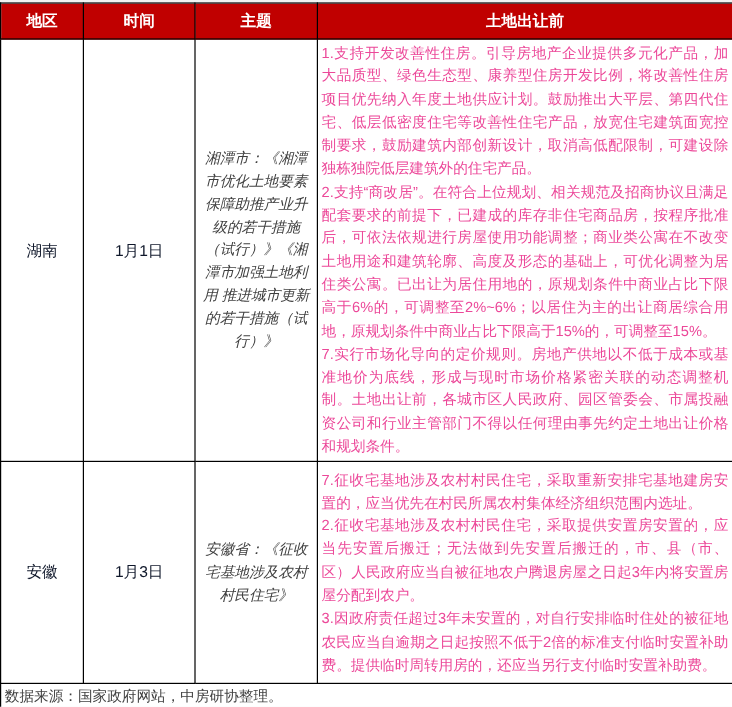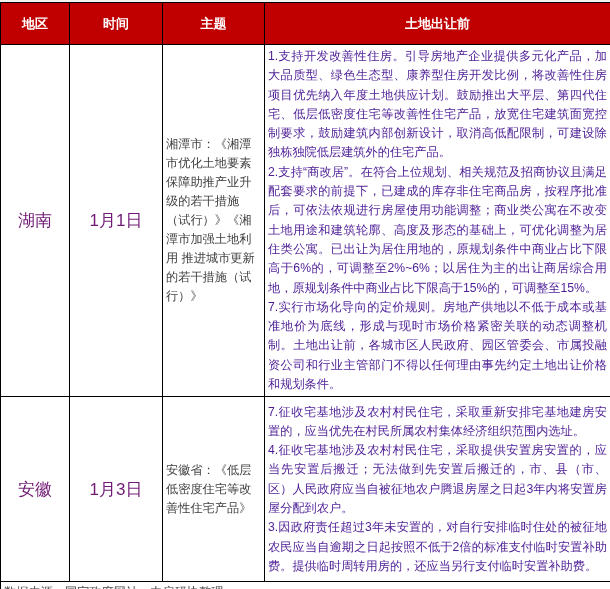--- a/index.html
+++ b/index.html
@@ -29,52 +29,53 @@
   col.c-region{width:69px;}
   col.c-date{width:93px;}
   col.c-topic{width:102px;}
   col.c-policy{width:346px;}
 
   th,td{
     border:1px solid #000000;
     padding:0;
     box-sizing:border-box;
   }
-  tr.header-row{height:42px;}
+  tr.header-row{height:30px;}
   tr.header-row th{
     background:#c00000;
     color:#ffffff;
     font-weight:bold;
     font-size:13px;
     text-align:center;
     vertical-align:middle;
   }
   tr.data-row-1{height:351px;}
   tr.data-row-2{height:185px;}
 
   td.cell-region,
   td.cell-date{
     text-align:center;
     vertical-align:middle;
-    font-size:17px;
-    color:#701a75;
+    font-size:13px;
+    color:#0f172a;
   }
   td.cell-topic{
-    text-align:left;
+    text-align:center;
     vertical-align:middle;
     font-size:12.2px;
     line-height:19px;
     color:#3f3f3f;
     padding:2px 3px;
+    font-style:italic;
   }
   td.cell-policy{
     vertical-align:middle;
     font-size:12.2px;
     line-height:19.3px;
-    color:#4c1d95;
+    color:#ec4899;
     padding:2px 3px 2px 3px;
   }
   .policy-point{
     text-align:justify;
     text-justify:inter-ideograph;
     word-break:break-all;
   }
   tr.footer-row{height:21px;}
   tr.footer-row td{
     border-left:1px solid #000000;
@@ -112,24 +113,24 @@
       <td class="cell-topic">湘潭市：《湘潭市优化土地要素保障助推产业升级的若干措施（试行）》《湘潭市加强土地利用 推进城市更新的若干措施（试行）》</td>
       <td class="cell-policy">
         <div class="policy-point">1.支持开发改善性住房。引导房地产企业提供多元化产品，加大品质型、绿色生态型、康养型住房开发比例，将改善性住房项目优先纳入年度土地供应计划。鼓励推出大平层、第四代住宅、低层低密度住宅等改善性住宅产品，放宽住宅建筑面宽控制要求，鼓励建筑内部创新设计，取消高低配限制，可建设除独栋独院低层建筑外的住宅产品。</div>
         <div class="policy-point">2.支持“商改居”。在符合上位规划、相关规范及招商协议且满足配套要求的前提下，已建成的库存非住宅商品房，按程序批准后，可依法依规进行房屋使用功能调整；商业类公寓在不改变土地用途和建筑轮廓、高度及形态的基础上，可优化调整为居住类公寓。已出让为居住用地的，原规划条件中商业占比下限高于6%的，可调整至2%~6%；以居住为主的出让商居综合用地，原规划条件中商业占比下限高于15%的，可调整至15%。</div>
         <div class="policy-point">7.实行市场化导向的定价规则。房地产供地以不低于成本或基准地价为底线，形成与现时市场价格紧密关联的动态调整机制。土地出让前，各城市区人民政府、园区管委会、市属投融资公司和行业主管部门不得以任何理由事先约定土地出让价格和规划条件。</div>
       </td>
     </tr>
     <tr class="data-row-2">
       <td class="cell-region">安徽</td>
       <td class="cell-date">1月3日</td>
-      <td class="cell-topic">安徽省：《低层低密度住宅等改善性住宅产品》</td>
+      <td class="cell-topic">安徽省：《征收宅基地涉及农村村民住宅》</td>
       <td class="cell-policy">
         <div class="policy-point">7.征收宅基地涉及农村村民住宅，采取重新安排宅基地建房安置的，应当优先在村民所属农村集体经济组织范围内选址。</div>
-        <div class="policy-point">4.征收宅基地涉及农村村民住宅，采取提供安置房安置的，应当先安置后搬迁；无法做到先安置后搬迁的，市、县（市、区）人民政府应当自被征地农户腾退房屋之日起3年内将安置房屋分配到农户。</div>
+        <div class="policy-point">2.征收宅基地涉及农村村民住宅，采取提供安置房安置的，应当先安置后搬迁；无法做到先安置后搬迁的，市、县（市、区）人民政府应当自被征地农户腾退房屋之日起3年内将安置房屋分配到农户。</div>
         <div class="policy-point">3.因政府责任超过3年未安置的，对自行安排临时住处的被征地农民应当自逾期之日起按照不低于2倍的标准支付临时安置补助费。提供临时周转用房的，还应当另行支付临时安置补助费。</div>
       </td>
     </tr>
     <tr class="footer-row">
       <td colspan="4">数据来源：国家政府网站，中房研协整理。</td>
     </tr>
   </tbody>
     </table>
 </div>
 

